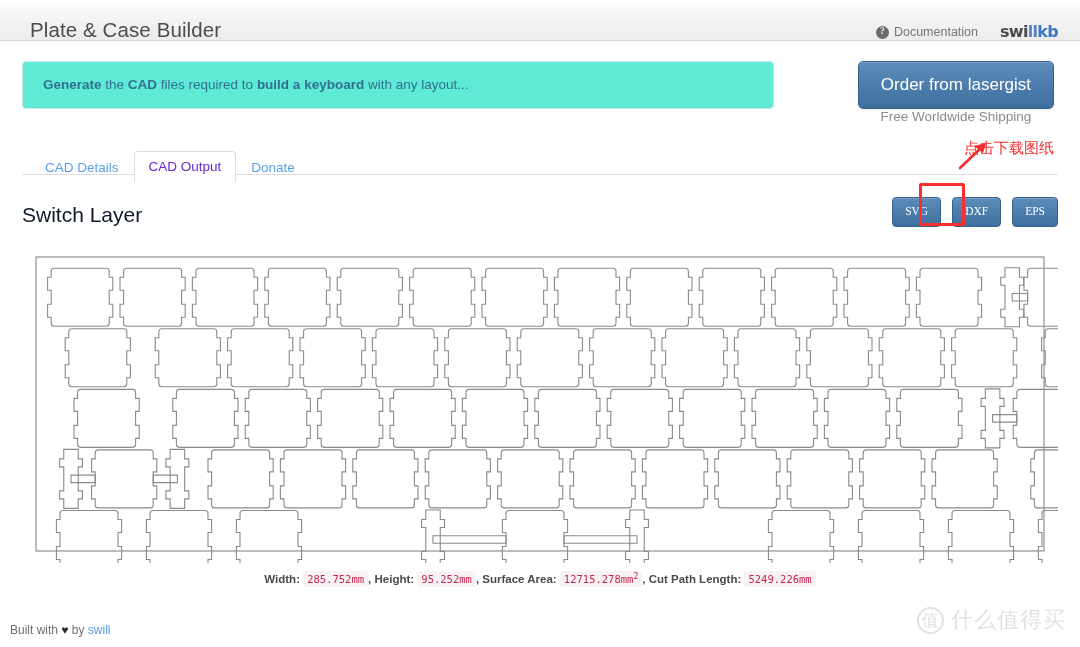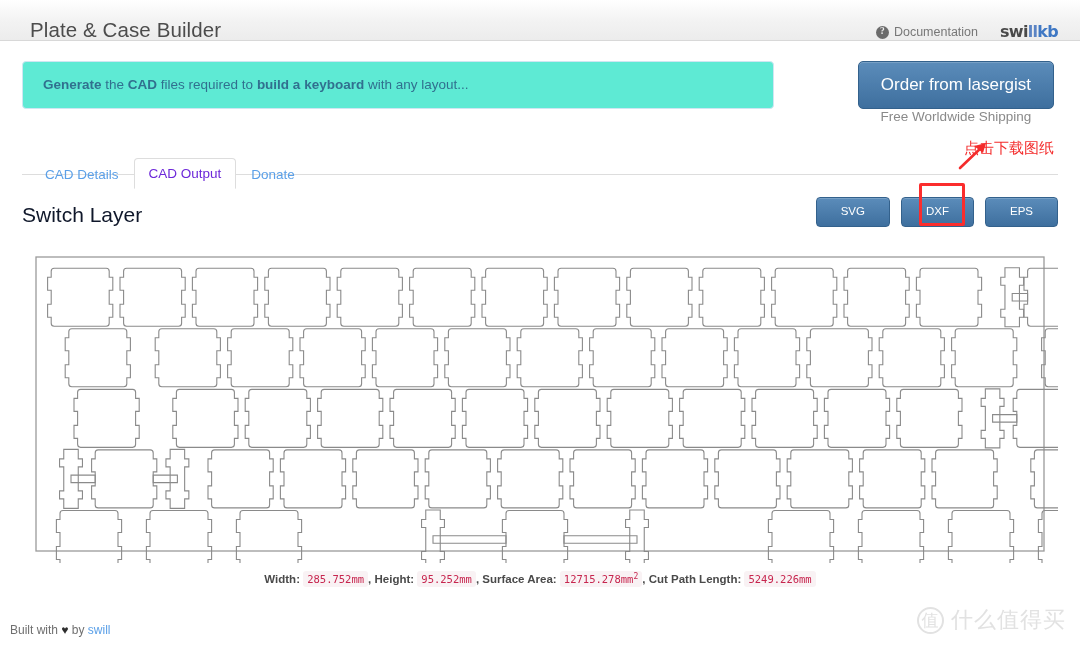--- a/index.html
+++ b/index.html
@@ -141,21 +141,21 @@
   .tab {
     font-size: 13.5px;
     padding: 8px 14px 8px;
     line-height: 1;
     color: #5ba0e8;
     cursor: pointer;
     border: 1px solid transparent;
     border-bottom: none;
     border-radius: 4px 4px 0 0;
     position: relative;
-    top: 15px;
+    top: 8px;
     background: transparent;
     white-space: nowrap;
   }
   .tab.active {
     color: #6d28d9;
     background: #ffffff;
     border-color: #dddddd;
     border-bottom: 1px solid #ffffff;
   }
 
@@ -210,26 +210,27 @@
     top: 0;
     display: flex;
     gap: 11px;
   }
   .btn-fmt {
     background: linear-gradient(to bottom, #5b8cba 0%, #3e6f9e 100%);
     border: 1px solid #33618c;
     border-radius: 4px;
     color: #ffffff;
     font-size: 11.5px;
-    padding: 8px 24px;
+    padding: 8px 12px;
     line-height: 1;
     cursor: pointer;
     min-width: 38px;
     text-align: center;
     box-shadow: inset 0 1px 0 rgba(255,255,255,0.18);
+    font-family: Liberation Serif, serif;
   }
 
   
   .plate-wrap {
     margin-top: 8px;
     position: relative;
     width: 100%;
     height: 318px;
   }
   .plate-svg { display: block; width: 100%; height: 318px; }

